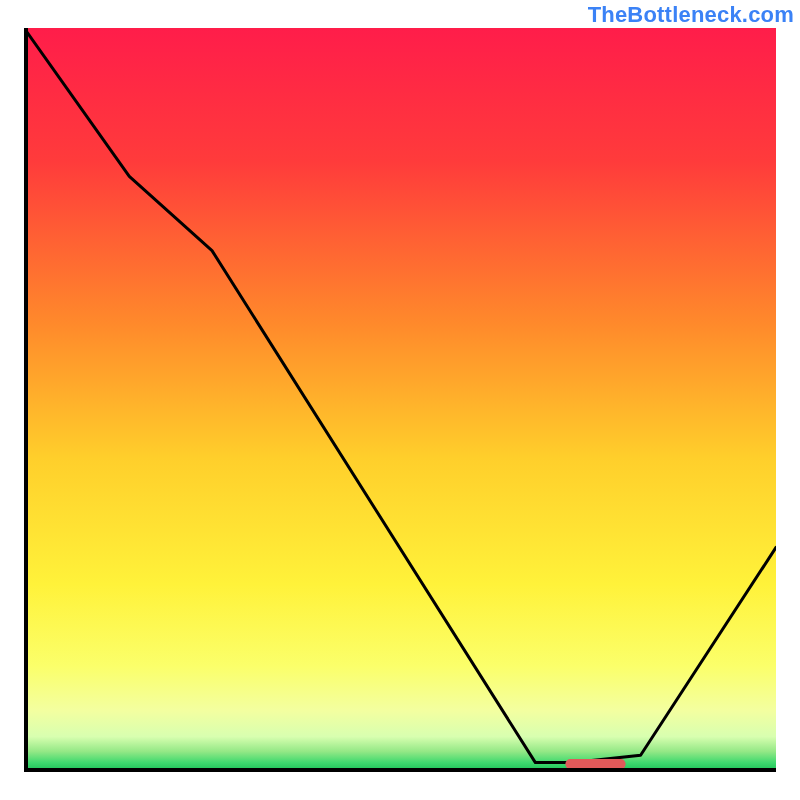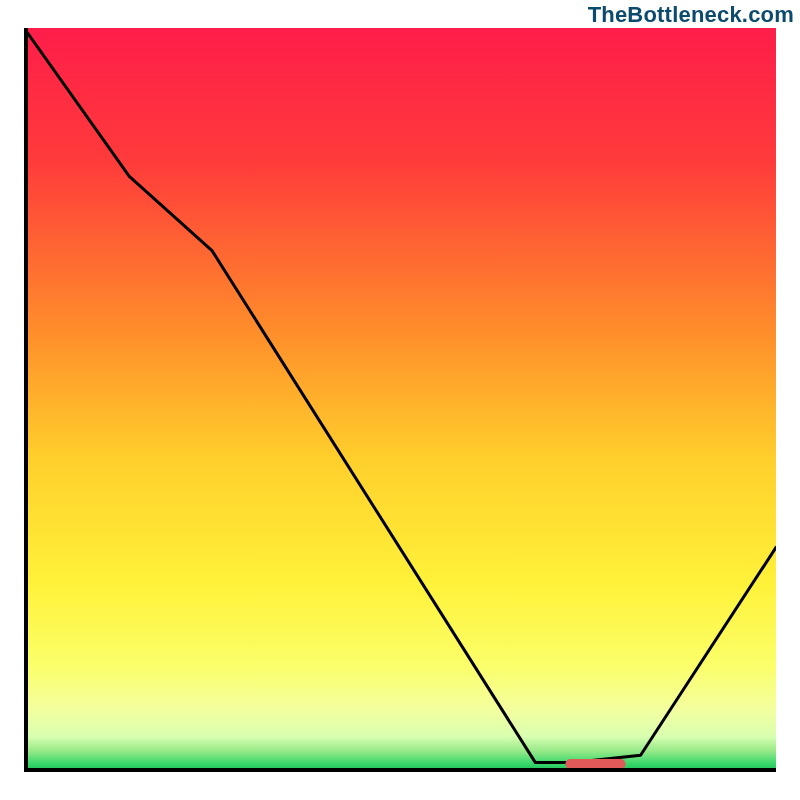--- a/index.html
+++ b/index.html
@@ -15,21 +15,21 @@
     position: relative;
     width: 800px;
     height: 800px;
   }
   .watermark {
     position: absolute;
     top: 2px;
     right: 6px;
     font-size: 22px;
     font-weight: 600;
-    color: #0c4a6e;
+    color: #3b82f6;
     font-family: Arial, sans-serif;
     letter-spacing: 0.2px;
     user-select: none;
   }
   .plot {
     position: absolute;
     left: 24px;
     top: 28px;
     width: 752px;
     height: 748px;

